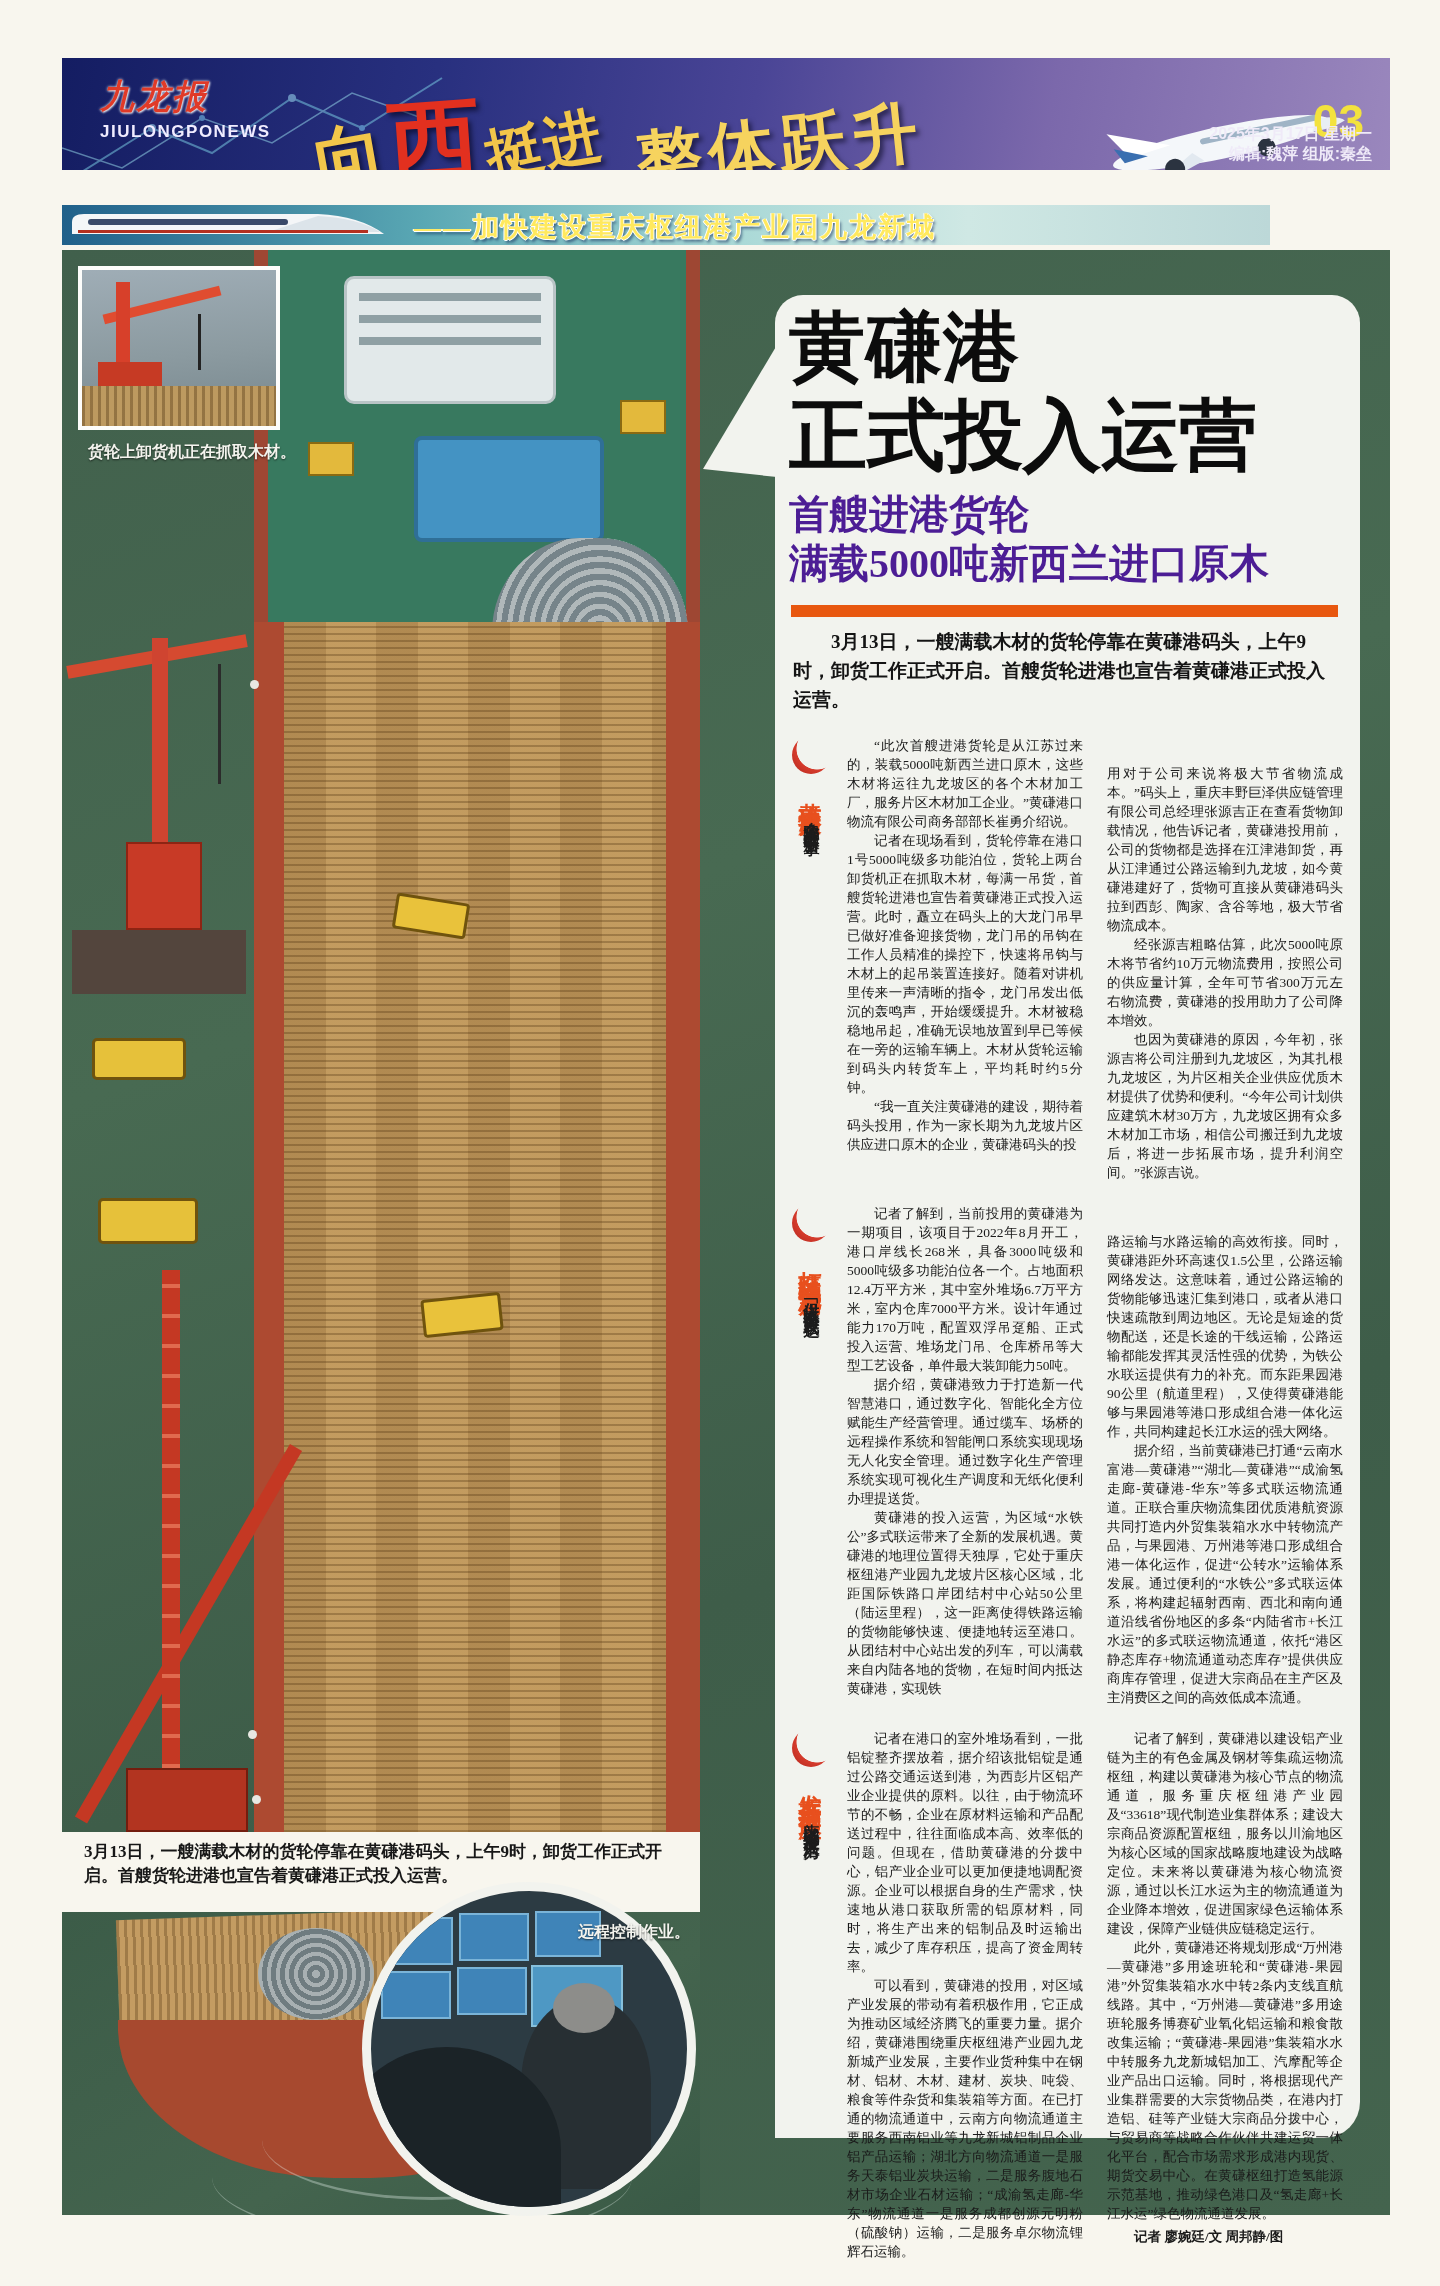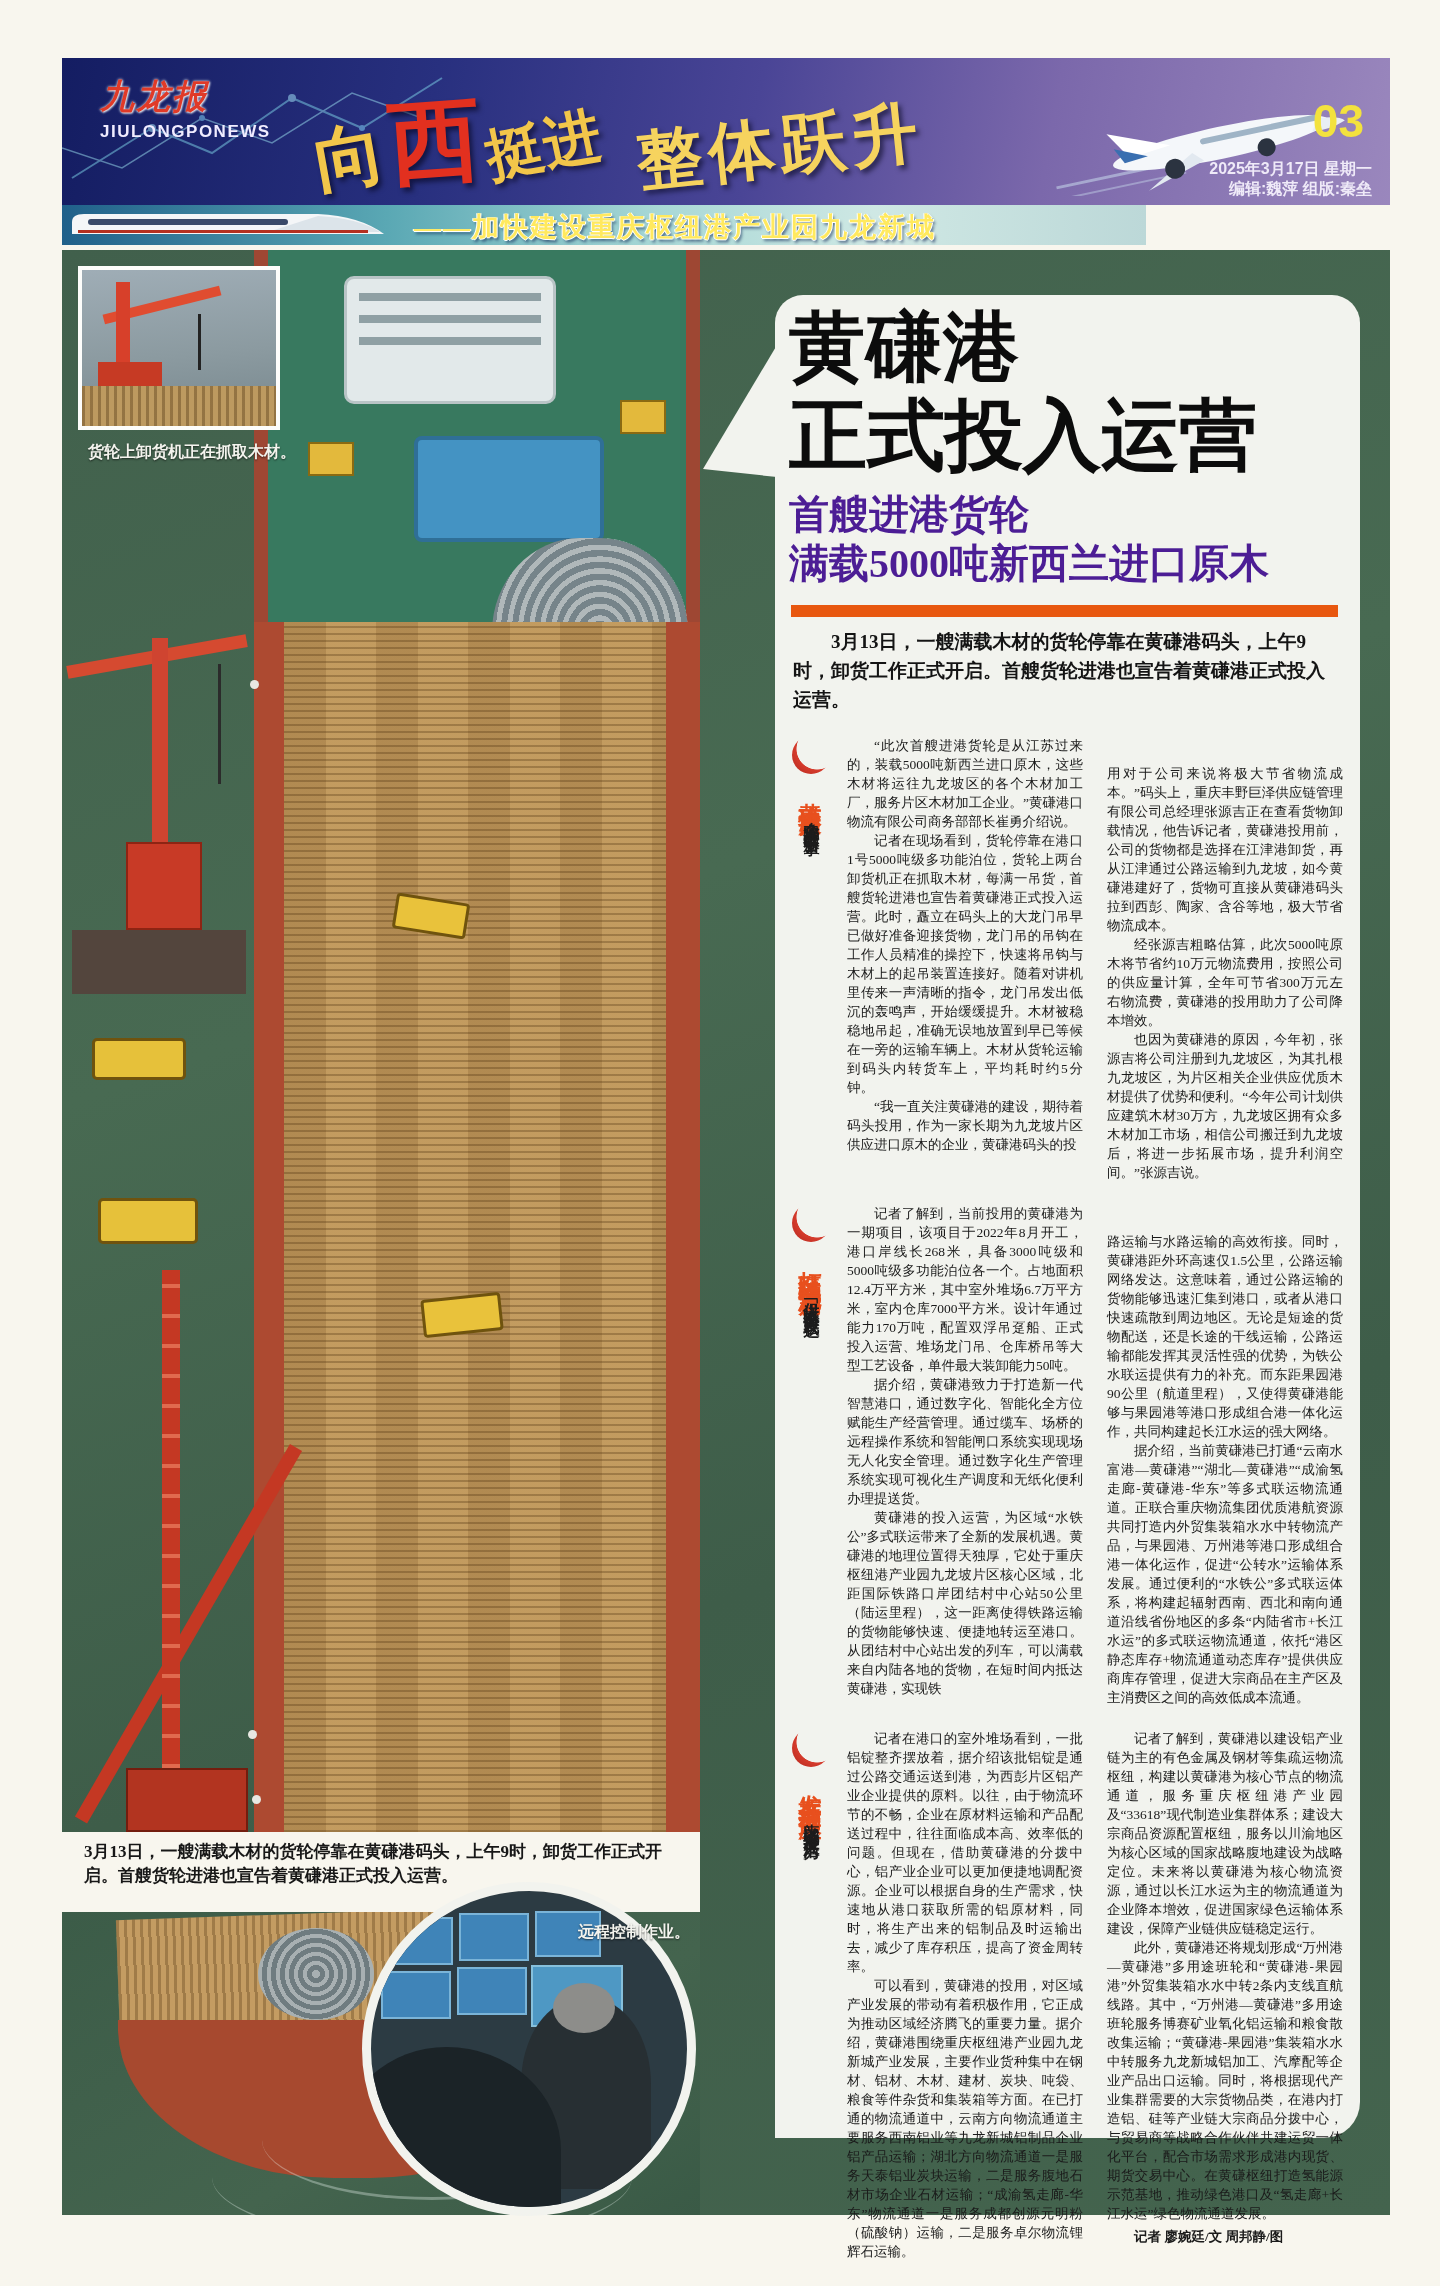--- a/index.html
+++ b/index.html
@@ -6,21 +6,21 @@
   html,body { width:1440px; height:2286px; }
   body {
     position:relative;
     background:#f8f6ee;
     font-family:"Liberation Serif","DejaVu Serif",serif;
     color:#111;
     overflow:hidden;
   }
   
   .banner {
-    position:absolute; left:62px; top:58px; width:1328px; height:147px;
+    position:absolute; left:62px; top:58px; width:1328px; height:112px;
     background:linear-gradient(100deg,#141d62 0%,#28307f 28%,#4a4596 52%,#7b68ab 74%,#9a87bd 100%);
     overflow:hidden;
   }
   .banner svg.circuit { position:absolute; left:0; top:0; opacity:.5; }
   .masthead { position:absolute; left:38px; top:16px; }
   .masthead .cn {
     font-size:34px; font-weight:bold; color:#e03a28; font-style:italic;
     text-shadow:0 0 3px #fff,1px 1px 2px rgba(255,255,255,.8);
     letter-spacing:2px; font-family:"DejaVu Serif",serif;
   }
@@ -41,21 +41,21 @@
     position:absolute; right:26px; top:36px; font-size:46px; font-weight:bold;
     color:#f3e23e; font-family:"Liberation Sans",sans-serif;
   }
   .dates {
     position:absolute; right:18px; bottom:6px; text-align:right;
     font-size:16px; line-height:20px; color:#efeaf8; font-weight:bold;
     font-family:"Liberation Sans",sans-serif;
   }
   
   .strip {
-    position:absolute; left:62px; top:205px; width:1084px; height:40px;
+    position:absolute; left:62px; top:205px; width:1208px; height:40px;
     background:linear-gradient(90deg,#20608a 0%,#5aa8b4 30%,#a8d8d6 55%,#cfe8e4 75%,#bcd8d8 100%);
     overflow:hidden;
   }
   .strip .subtitle {
     position:absolute; left:352px; top:4px; font-size:27px; font-weight:bold;
     color:#ffe95e; letter-spacing:2px;
     text-shadow:-1px 0 0 #fff,1px 0 0 #fff,0 1px 0 #fff,2px 3px 3px rgba(10,30,80,.6);
   }
   .train { position:absolute; left:6px; top:5px; }
   

